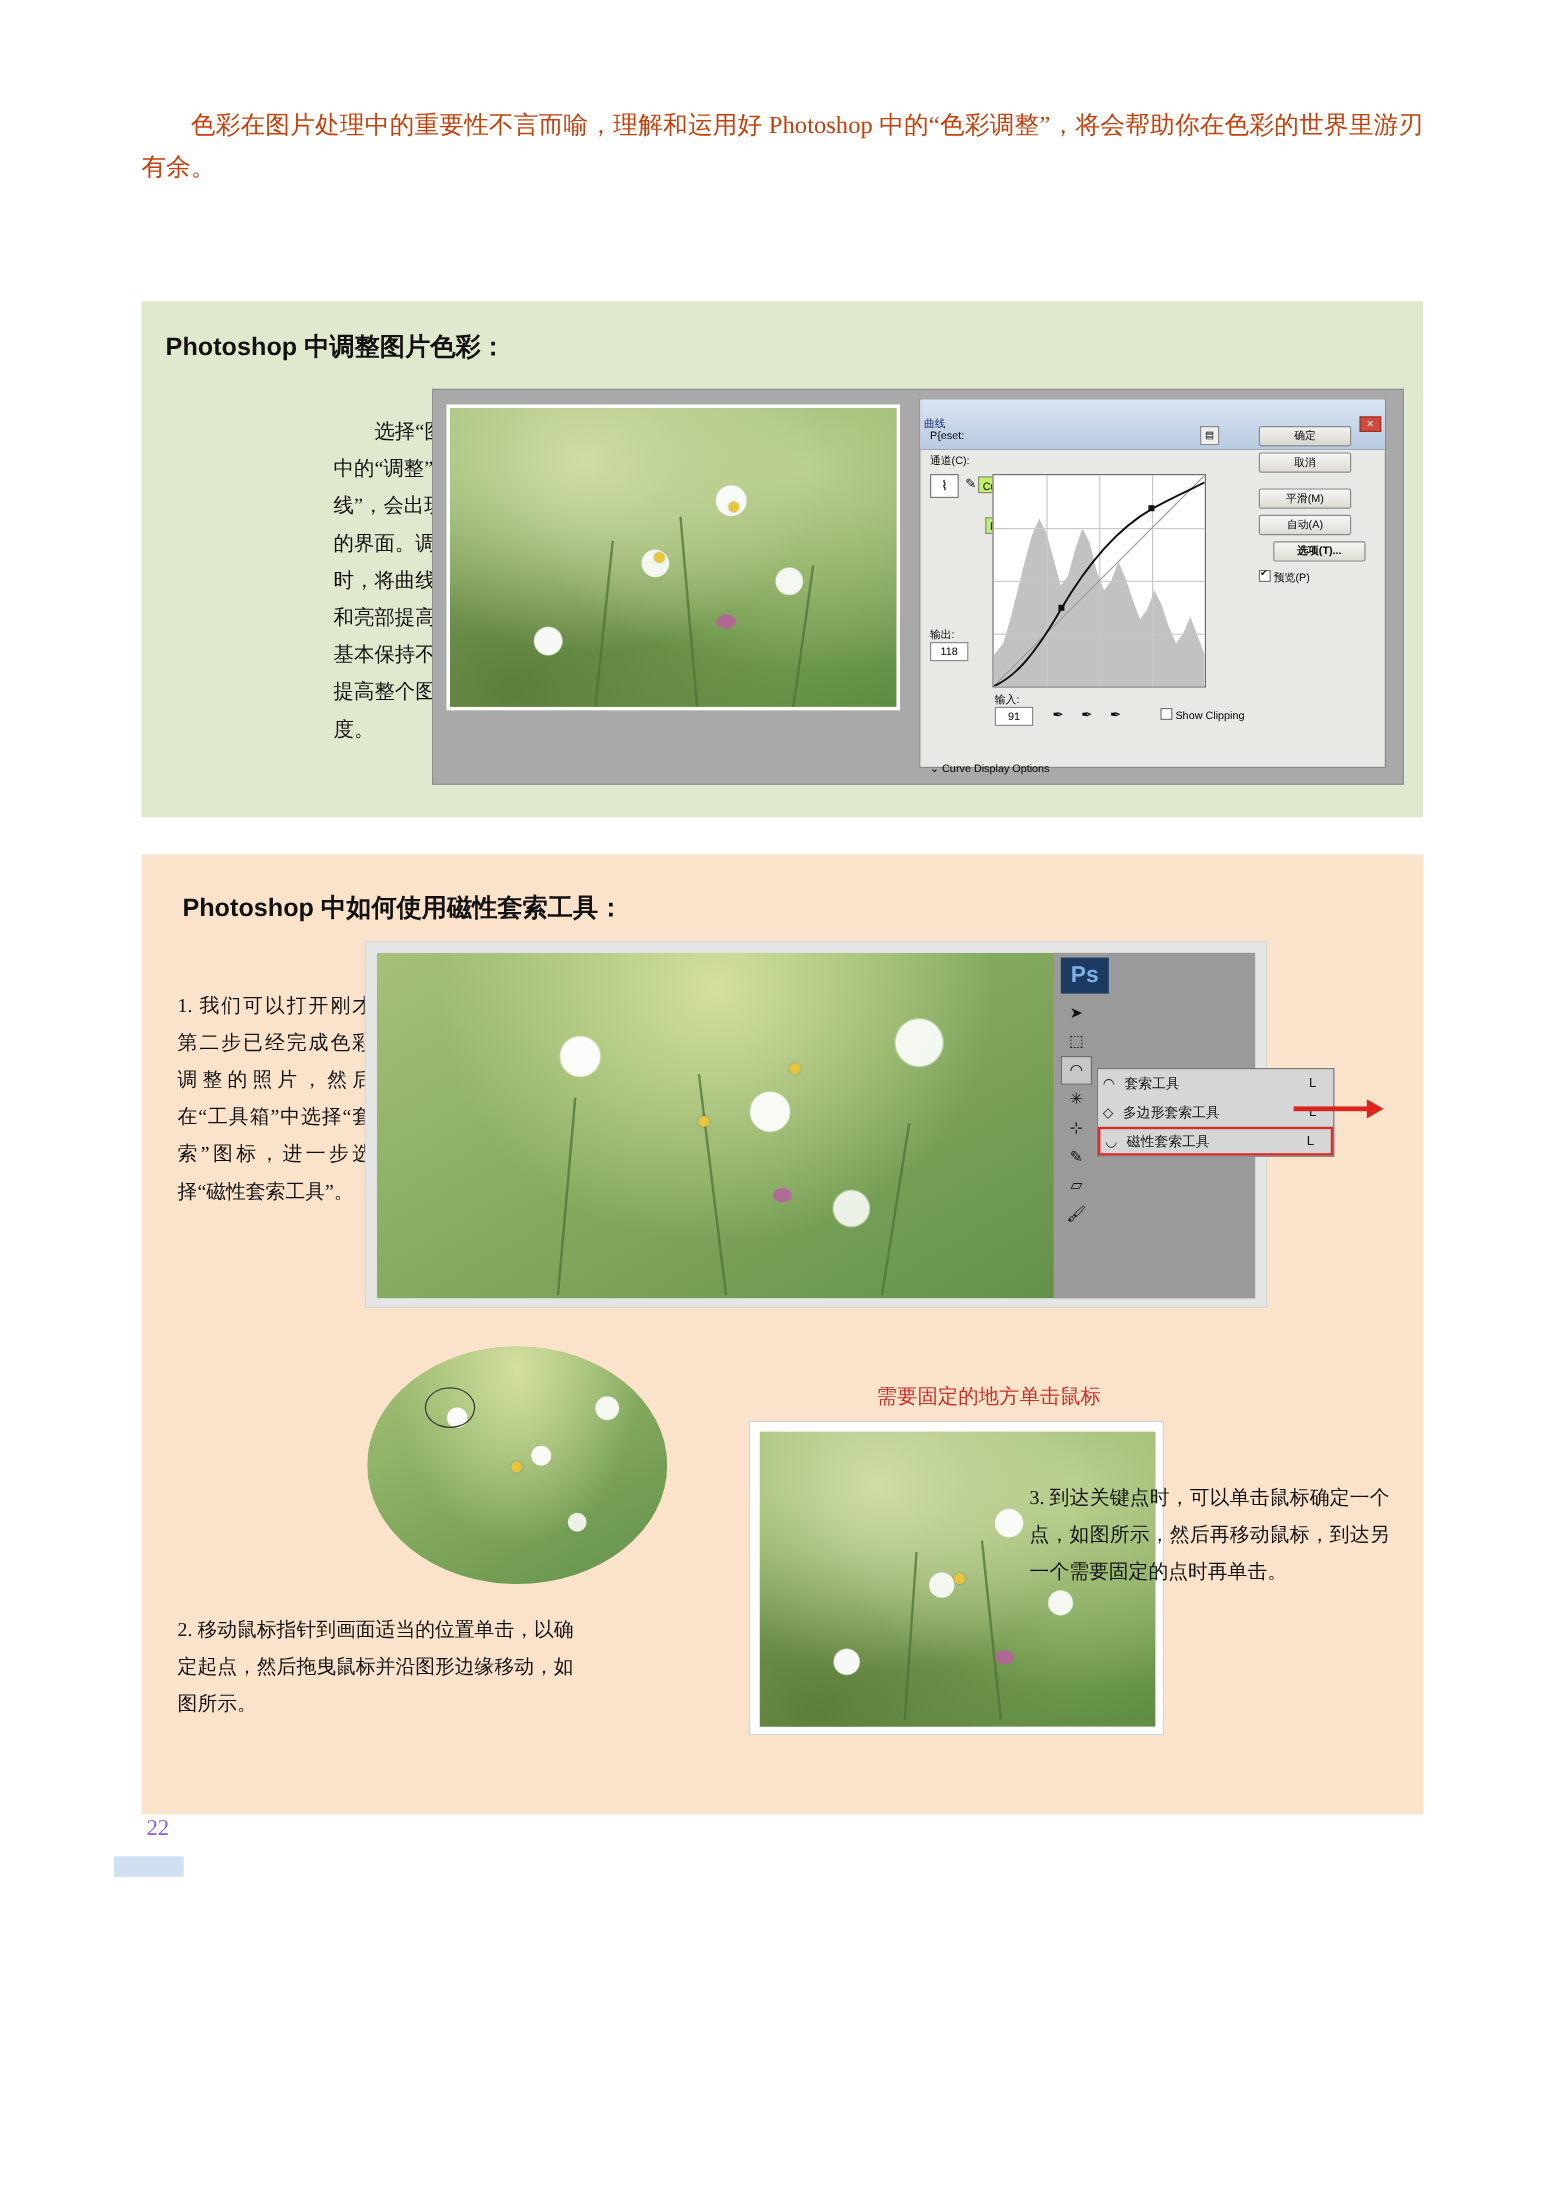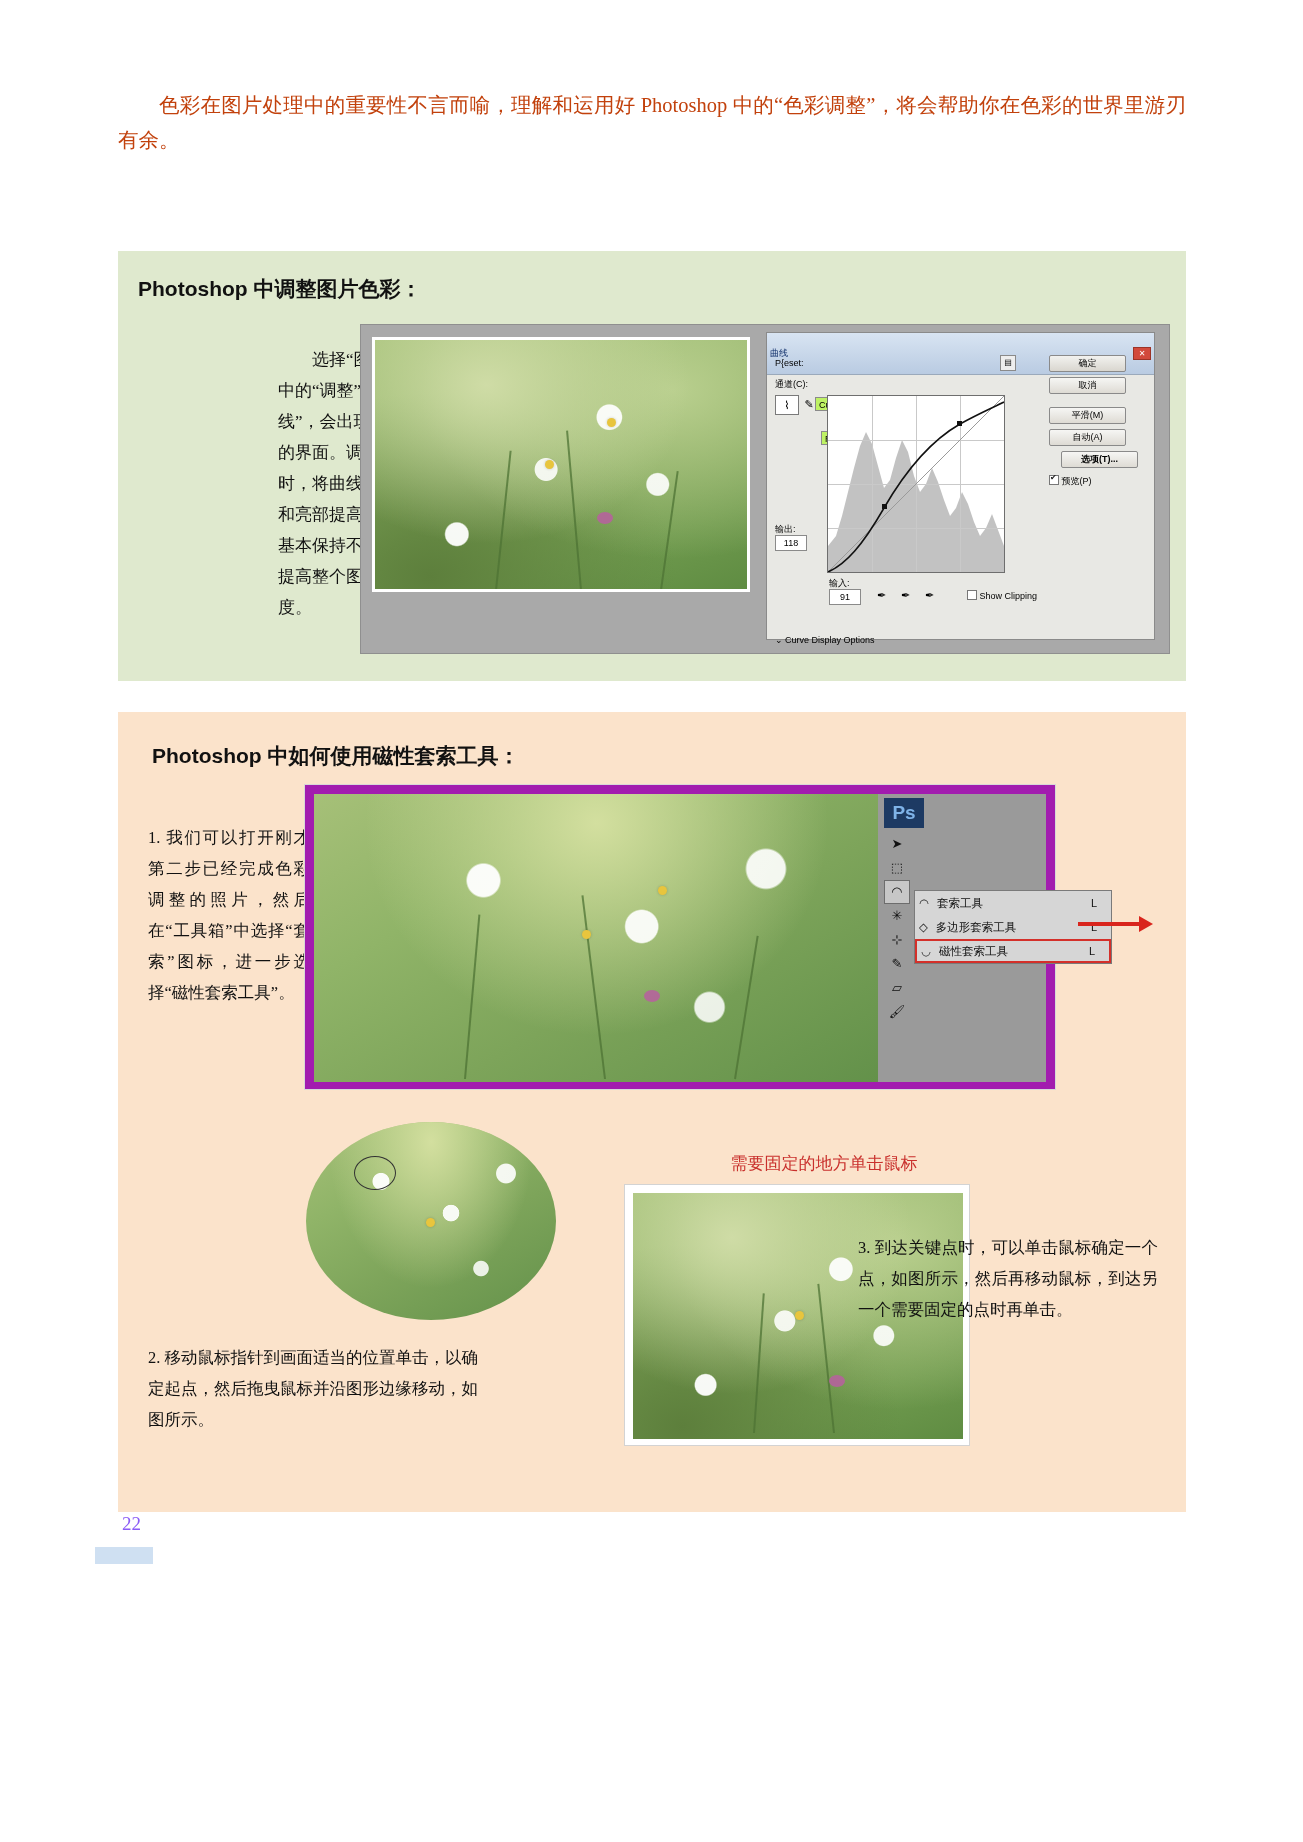--- a/index.html
+++ b/index.html
@@ -250,21 +250,21 @@
     color: #111;
     text-align: justify;
   }
 
   .shot2 {
     position: absolute;
     left: 186px;
     top: 72px;
     width: 752px;
     height: 306px;
-    background: #a21caf;
+    background: #e5e5e5;
     border: 1px solid #d8d8d8;
     box-sizing: border-box;
   }
   .shot2 .photo2 {
     position: absolute;
     left: 9px; top: 9px;
     width: 565px; height: 288px;
     overflow: hidden;
   }
   .ps-toolpanel {

